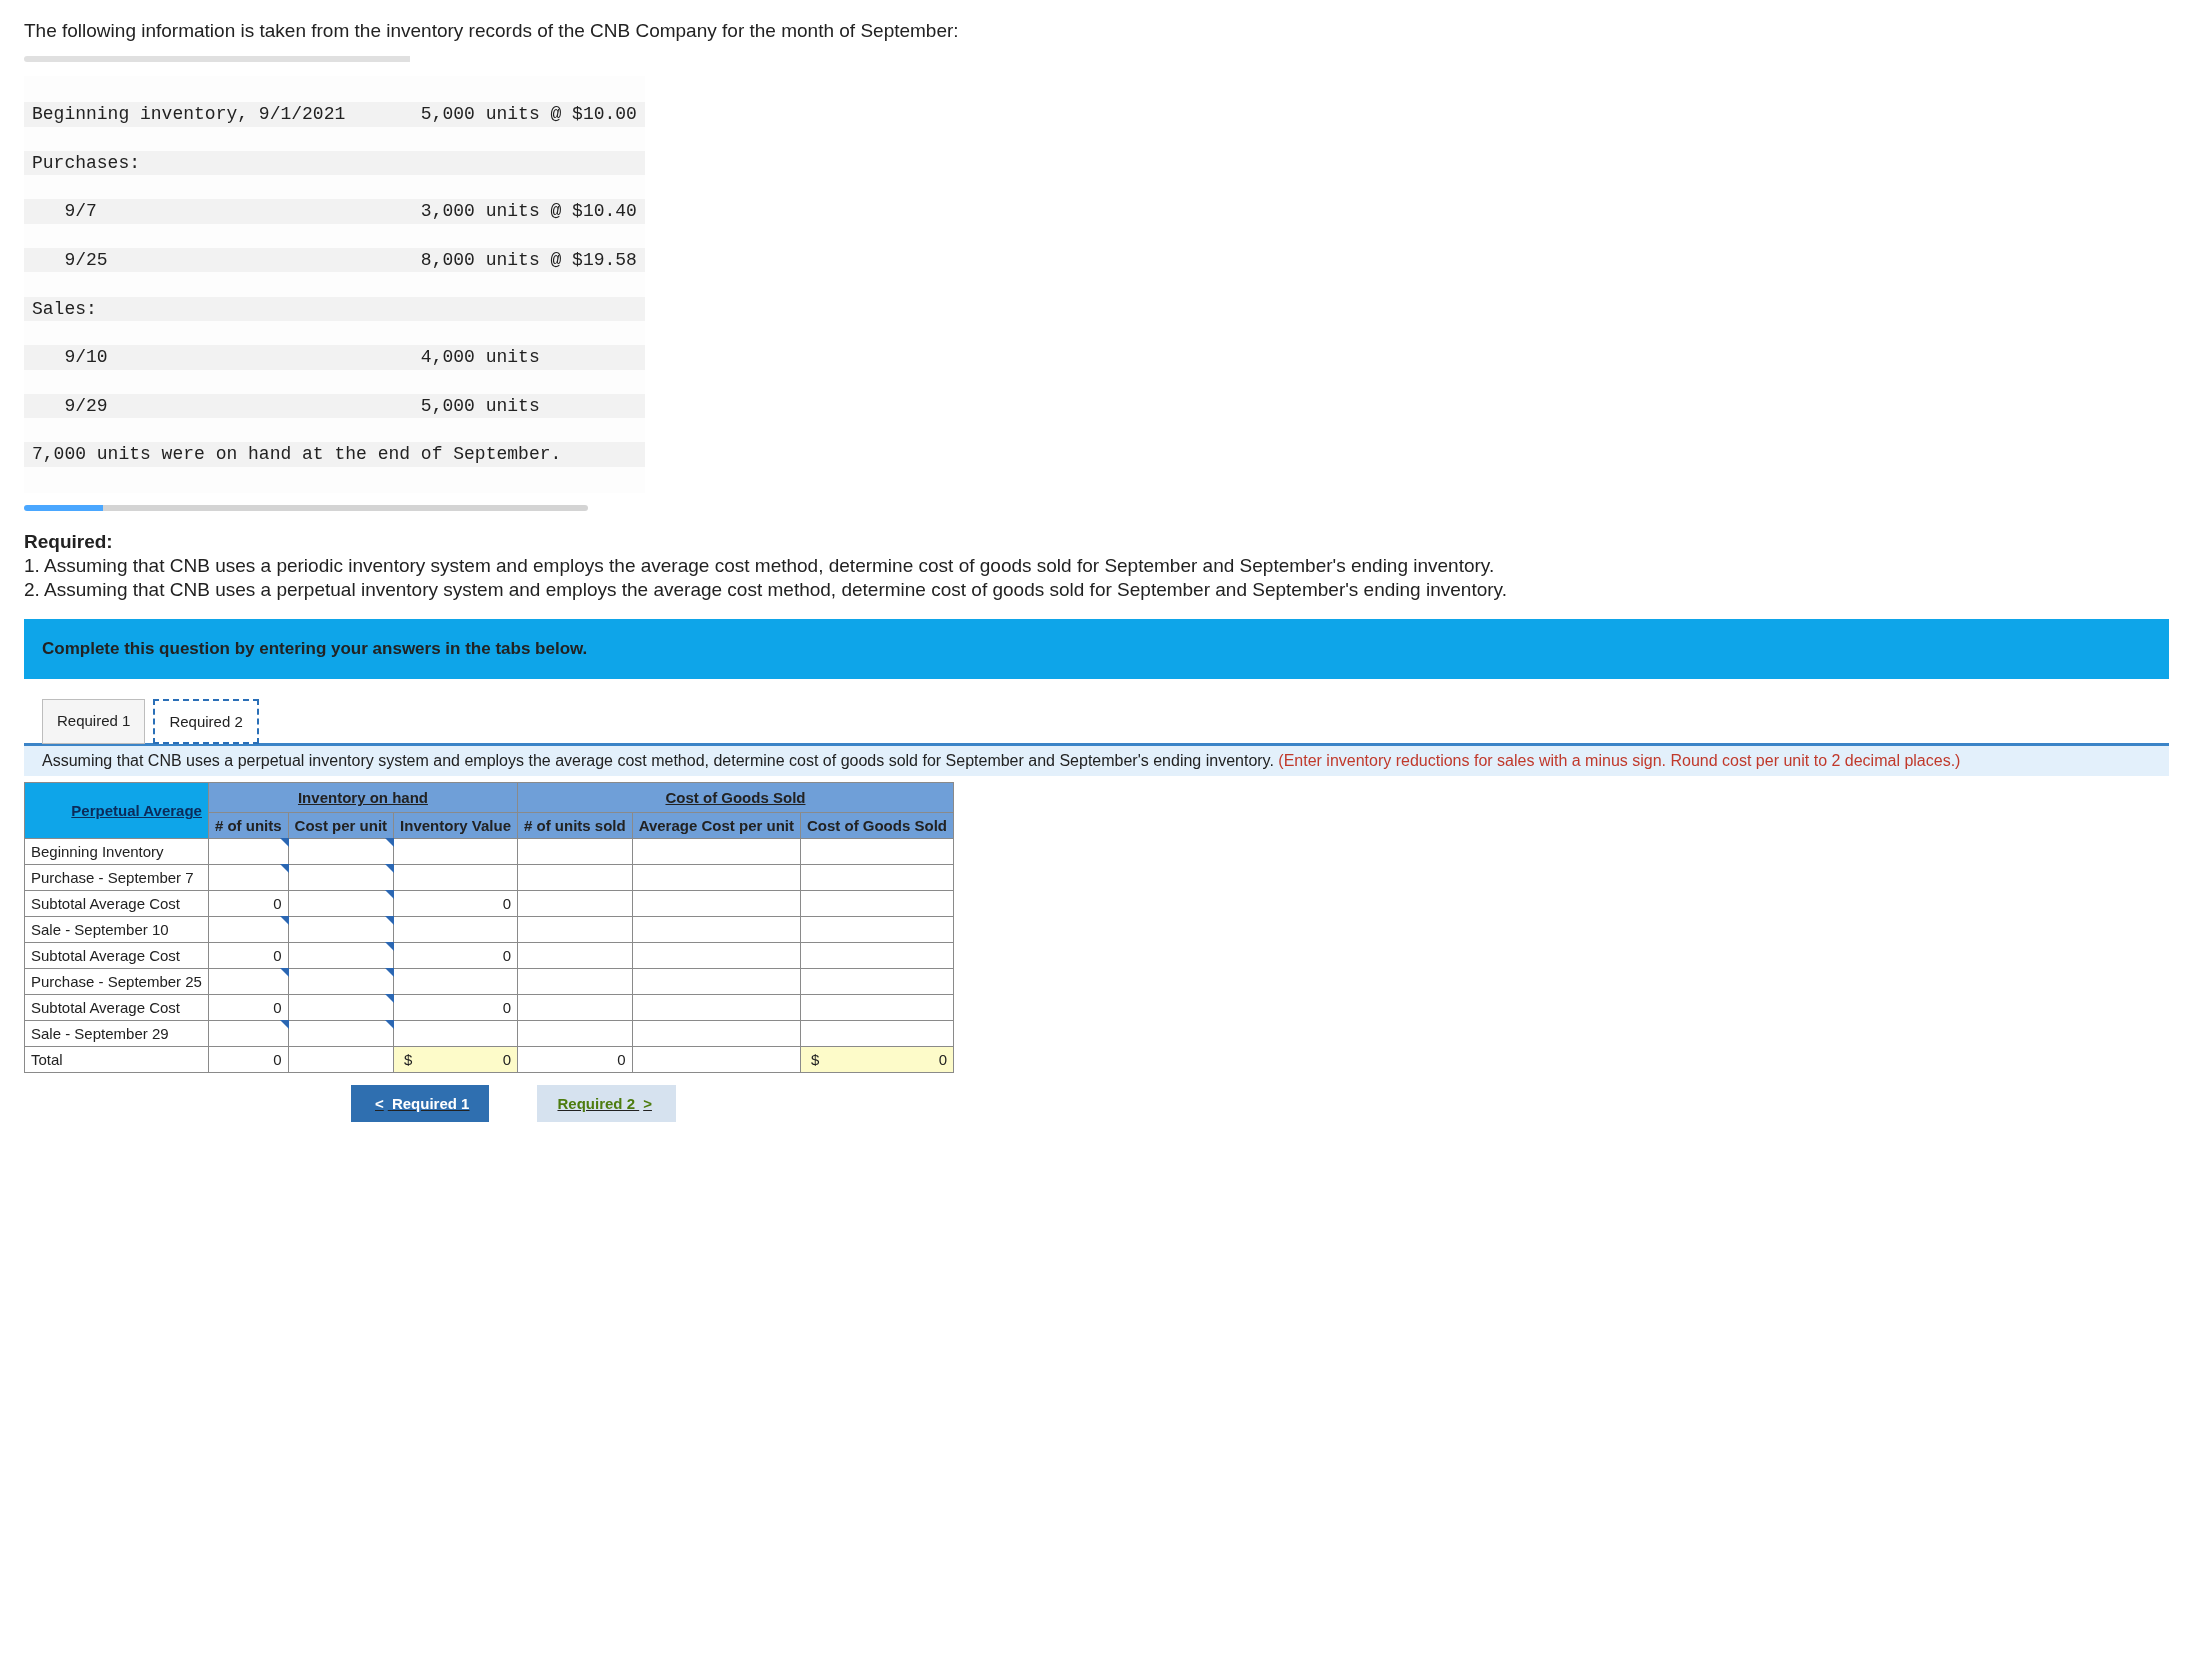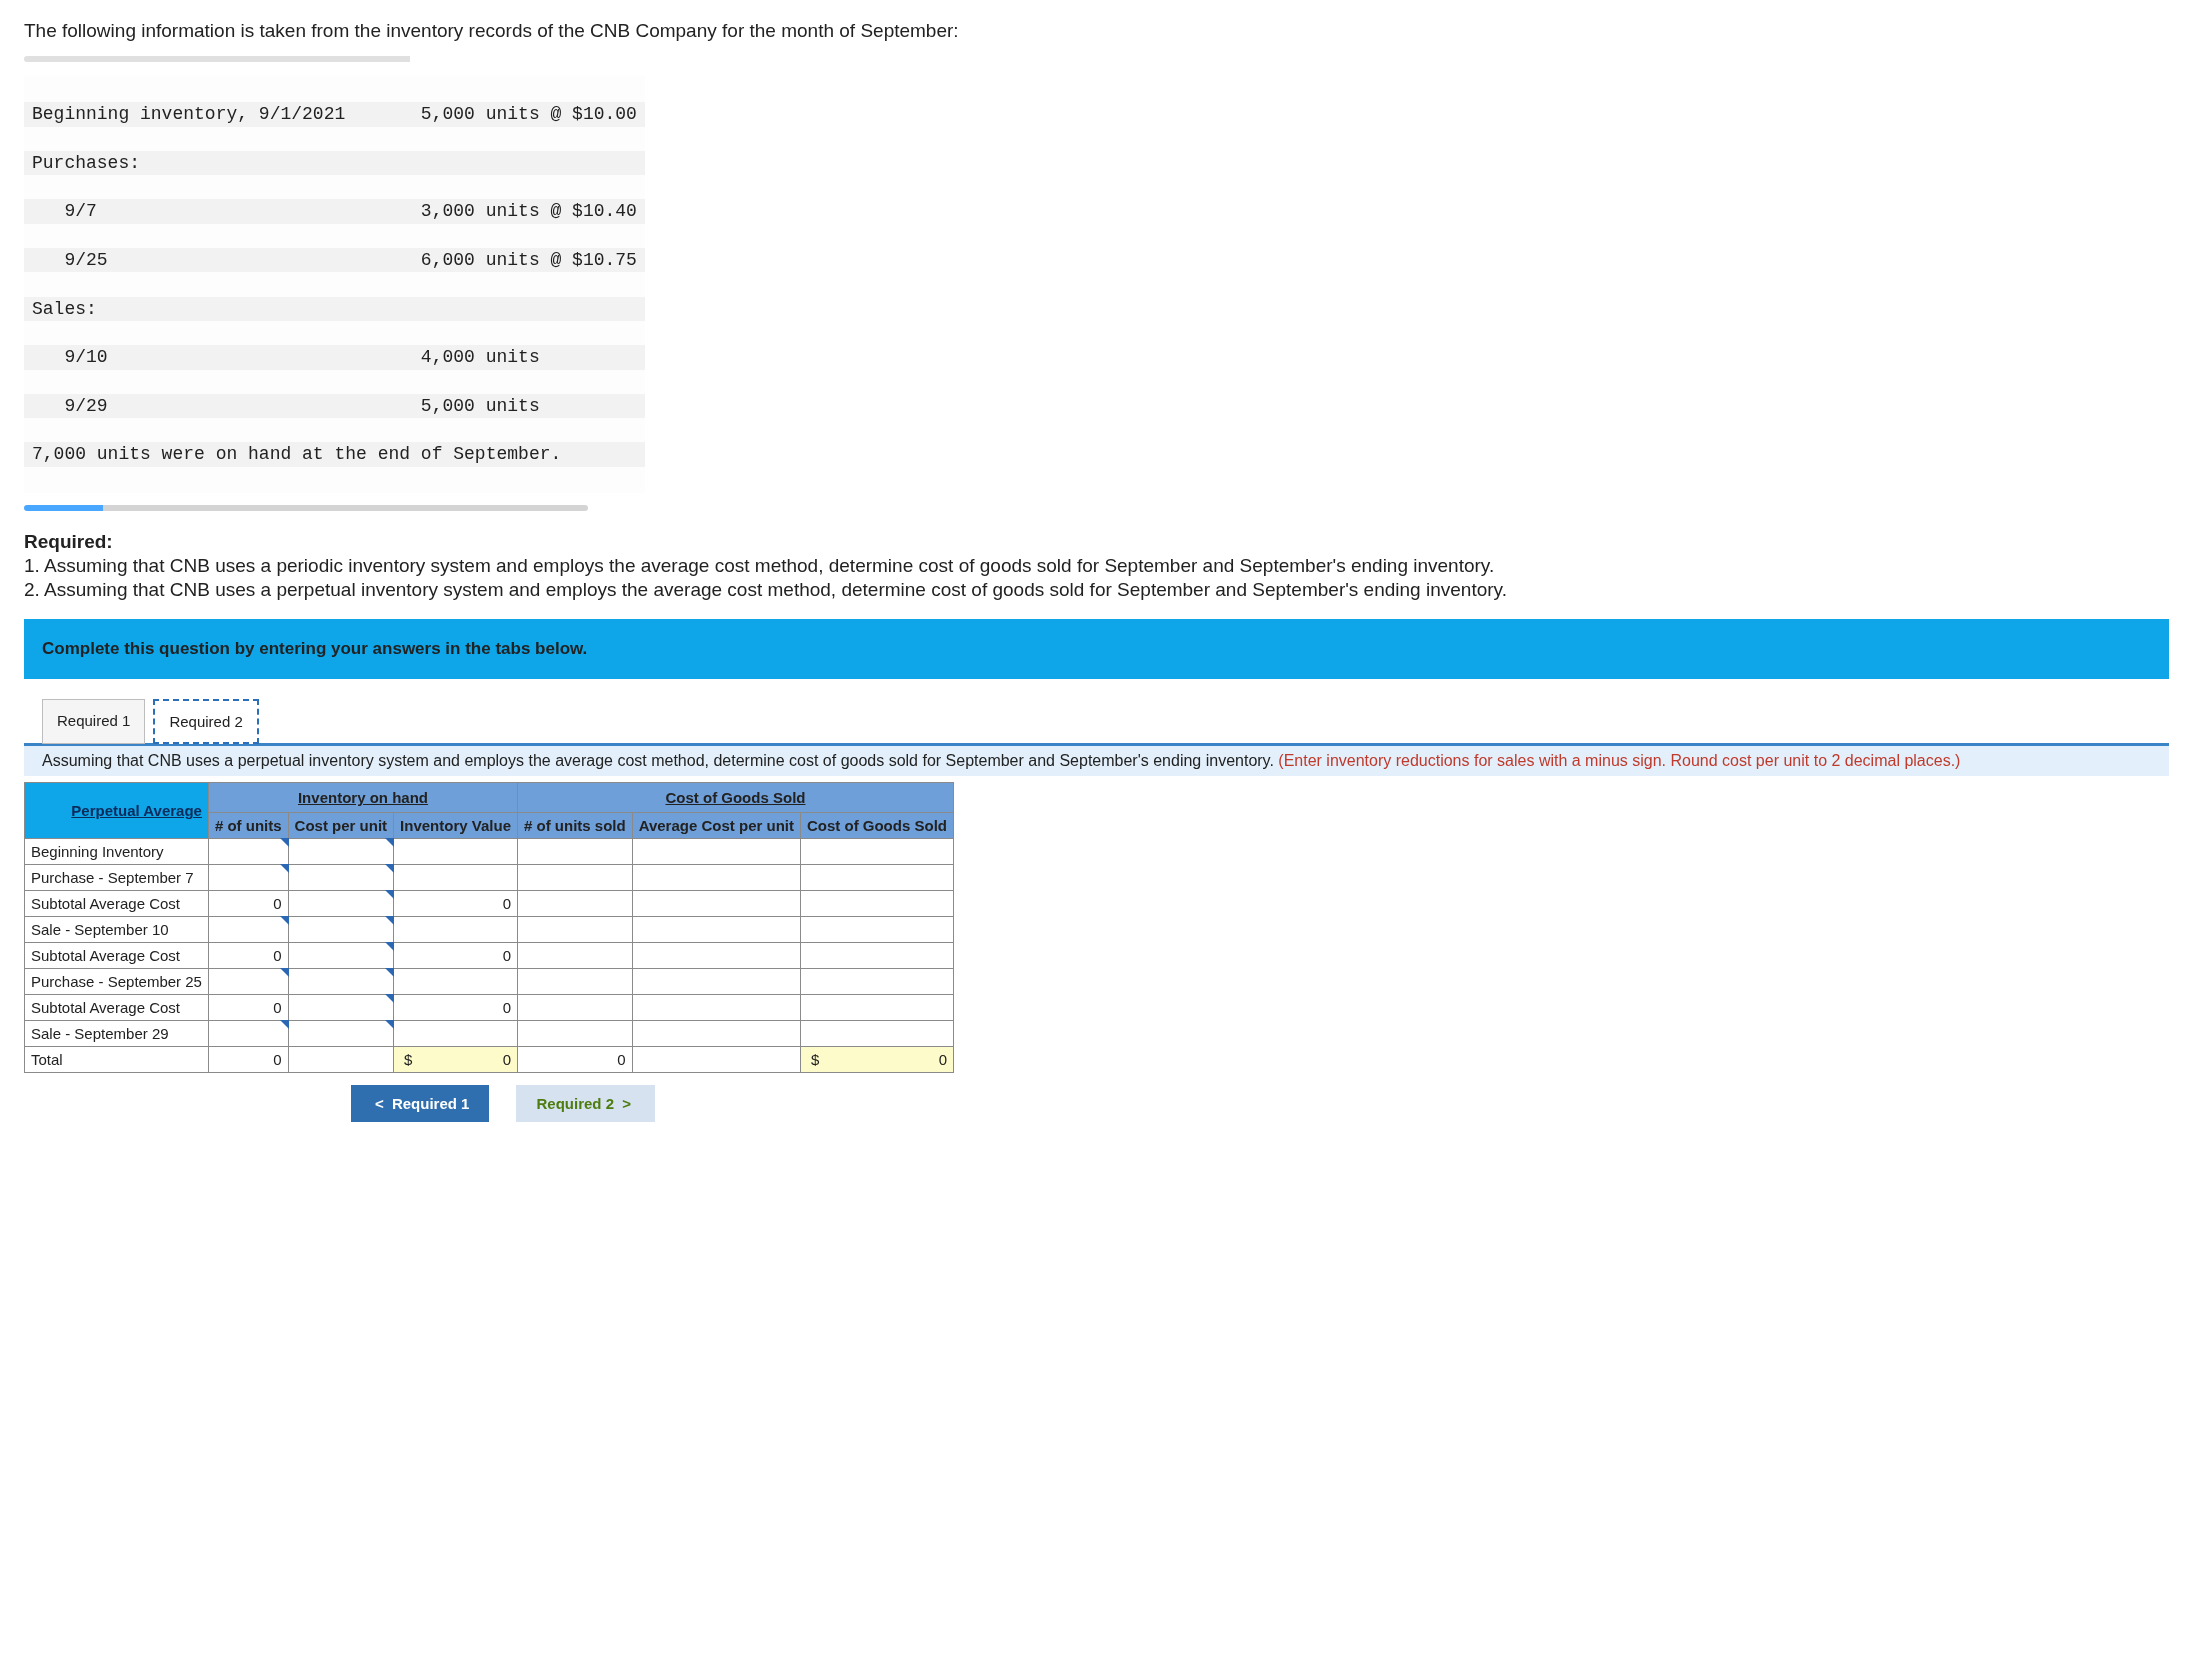--- a/index.html
+++ b/index.html
@@ -135,23 +135,24 @@
   table.grid td.total-yellow {
     background: #fdfbc9;
   }
   table.grid td .dollar {
     float: left;
     padding-left: 4px;
   }
 
   .nav-buttons {
     display: flex;
-    gap: 27px;
+    gap: 48px;
     margin-top: 12px;
     padding-left: 327px;
+    text-decoration: underline;
   }
   .nav-btn {
     font-family: Verdana, sans-serif;
     font-size: 15px;
     font-weight: bold;
     padding: 10px 20px;
     cursor: pointer;
     border: none;
   }
   .nav-btn.prev { background: #2f6fb0; color: #fff; }
@@ -163,21 +164,21 @@
 
 
 
 <div class="intro">The following information is taken from the inventory records of the CNB Company for the month of September:</div>
 
 <div class="scrub-bar top"></div>
 <div class="mono-block">
 <span class="line hl">Beginning inventory, 9/1/2021       5,000 units @ $10.00</span>
 <span class="line hl">Purchases:</span>
 <span class="line hl">   9/7                              3,000 units @ $10.40</span>
-<span class="line hl">   9/25                             6,000 units @ $10.75</span>
+<span class="line hl">   9/25                             8,000 units @ $19.58</span>
 <span class="line hl">Sales:</span>
 <span class="line hl">   9/10                             4,000 units</span>
 <span class="line hl">   9/29                             5,000 units</span>
 <span class="line hl">7,000 units were on hand at the end of September.</span>
 </div>
 <div class="scrub-bar"></div>
 
 <div class="required-block">
   <p><b>Required:</b></p>
   <p>1. Assuming that CNB uses a periodic inventory system and employs the average cost method, determine cost of goods sold for September and September's ending inventory.</p>

